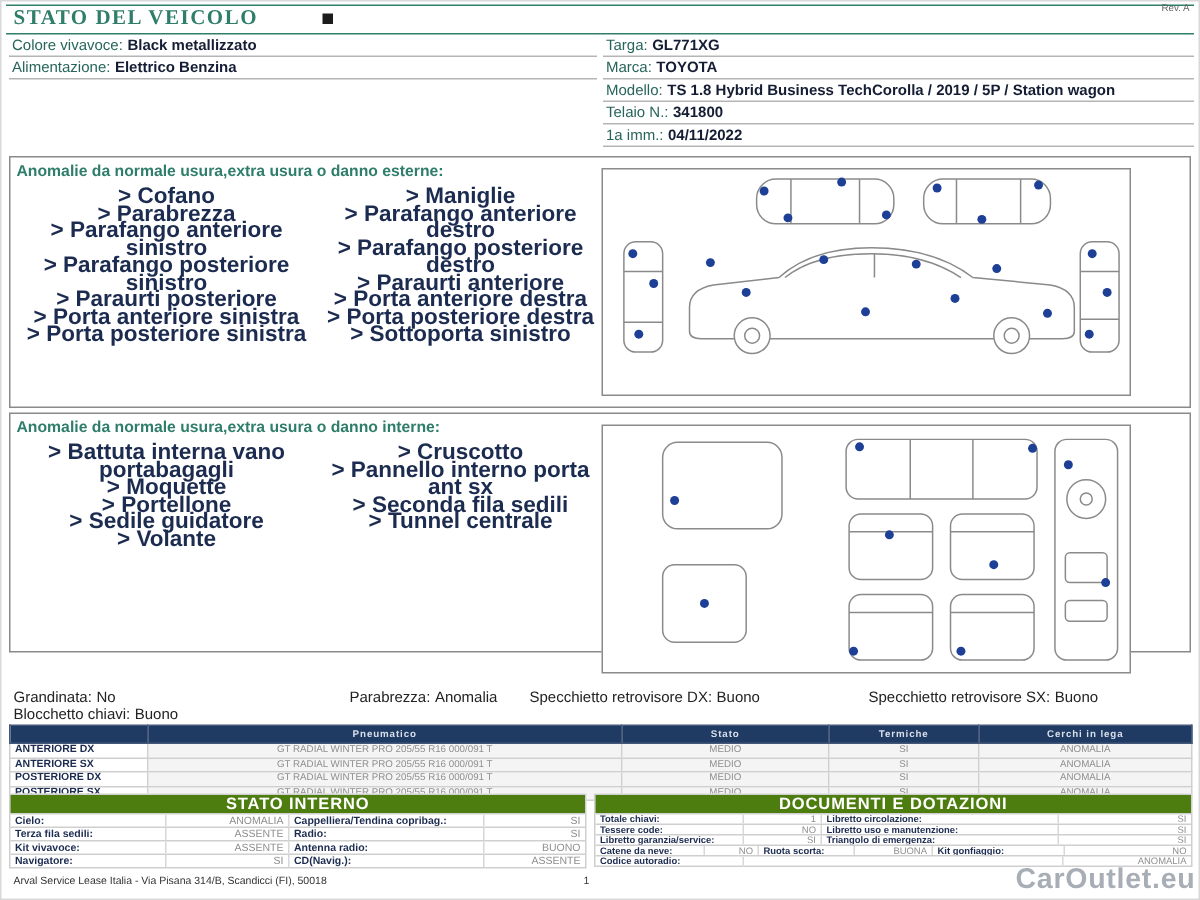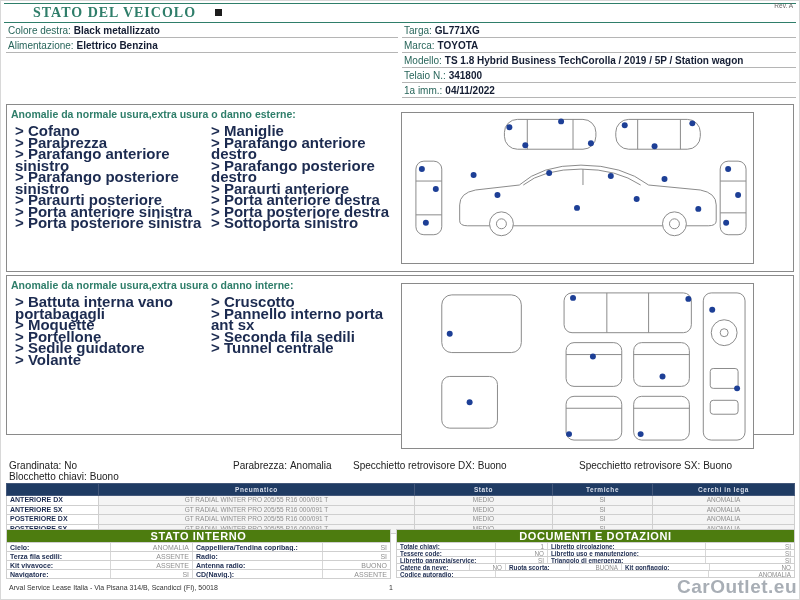--- a/index.html
+++ b/index.html
@@ -4,32 +4,32 @@
 <style>
   * { margin:0; padding:0; box-sizing:border-box; }
   html,body { width:800px; height:600px; background:#fff; }
   body { font-family:"Liberation Sans", sans-serif; color:#222; }
   .page { position:relative; width:800px; height:600px; background:#fff; overflow:hidden; border:1px solid #d8d8d8; }
 
   .rule-teal { position:absolute; left:3px; right:3px; border-top:1px solid #2f7e6a; }
   .r1 { top:2px; } .r2 { top:21px; }
 
   .doc-title { position:absolute; top:4px; left:8px; font-family:"Liberation Serif", serif;
-    font-size:14px; font-weight:bold; color:#2f7e6a; letter-spacing:1px;margin-left:24px; }
+    font-size:14px; font-weight:bold; color:#2f7e6a; letter-spacing:1px; }
   .title-mark { position:absolute; top:8px; left:214px; width:7px; height:7px; background:#1c1c1c; }
   .rev { position:absolute; top:1px; right:6px; font-size:6.5px; color:#666; }
 
   .info-col { position:absolute; top:22px; }
   .info-left  { left:5px;  width:392px; }
   .info-right { left:401px; width:394px; }
   .info-row { border-bottom:1px solid #b5b5b5; padding:2px 2px 1px 2px; font-size:10px; line-height:11px; }
   .info-label { color:#27655a; }
   .info-value { font-weight:bold; color:#141d33; margin-left:3px; }
 
-  .section { position:absolute; left:5px; width:788px; border:1px solid #8a8a8a; background:#fff; }
+  .section { position:absolute; left:5px; width:788px; border:1px solid #8a8a8a; background:#fff;text-align:center; }
   .section-ext { top:103px; height:168px; }
   .section-int { top:274px; height:160px; }
   .section-title { position:absolute; top:3px; left:4px; color:#2f7e6a; font-weight:bold; font-size:10.5px; }
   ul.items { position:absolute; top:20px; list-style:none; font-size:15px; font-weight:bold;
     color:#1c2b50; line-height:11.5px; width:192px; }
   .items-a { left:8px; } .items-b { left:204px; }
   ul.items li::before { content:">\00a0"; }
 
   .diagram { position:absolute; top:7px; left:394px; width:353px; border:1px solid #8a8a8a; background:#fff; }
   .diag-ext { height:152px; } .diag-int { height:166px; }
@@ -79,21 +79,21 @@
 <div class="page">
 
   <div class="rule-teal r1"></div>
   <div class="doc-title">STATO DEL VEICOLO</div>
   <div class="title-mark"></div>
   <div class="rev">Rev. A</div>
   <div class="rule-teal r2"></div>
 
   <div class="info-col info-left">
     <div class="info-row">
-      <span class="info-label">Colore destra:</span><span class="info-value">Black metallizzato</span>
+      <span class="info-label">Colore vivavoce:</span><span class="info-value">Black metallizzato</span>
     </div>
     <div class="info-row">
       <span class="info-label">Alimentazione:</span><span class="info-value">Elettrico Benzina</span>
     </div>
   </div>
 
   <div class="info-col info-right">
     <div class="info-row">
       <span class="info-label">Targa:</span><span class="info-value">GL771XG</span>
     </div>

